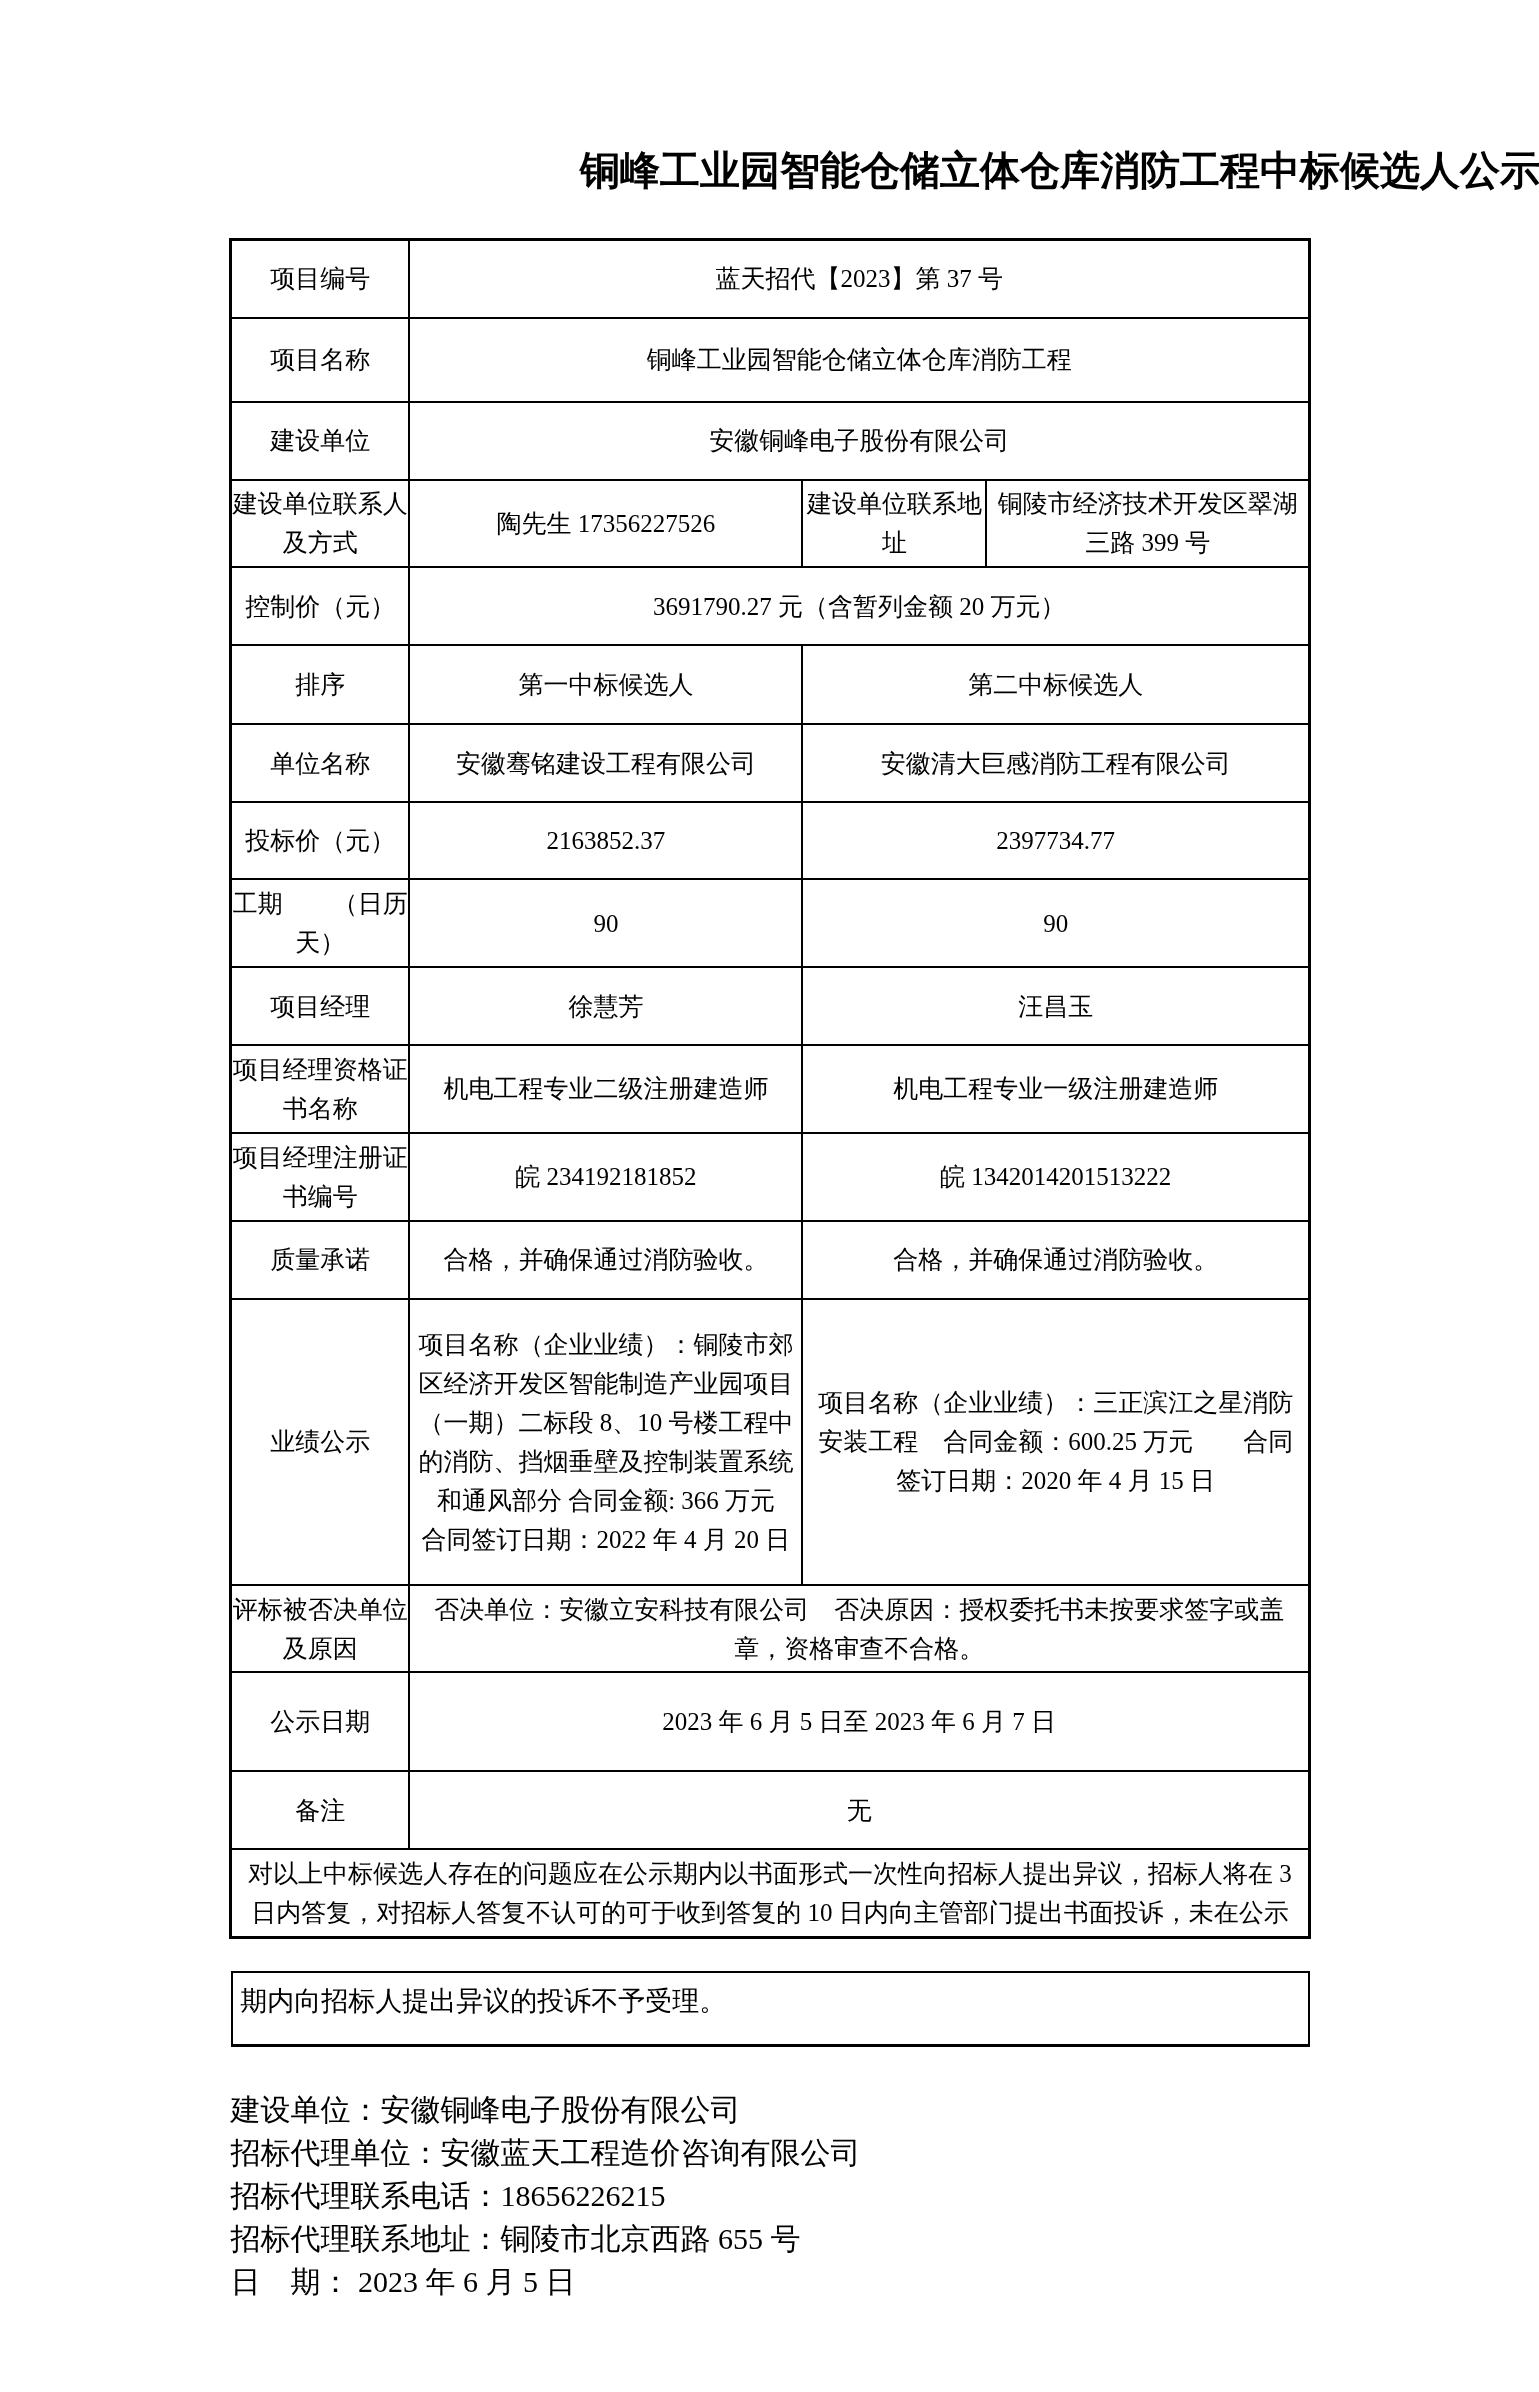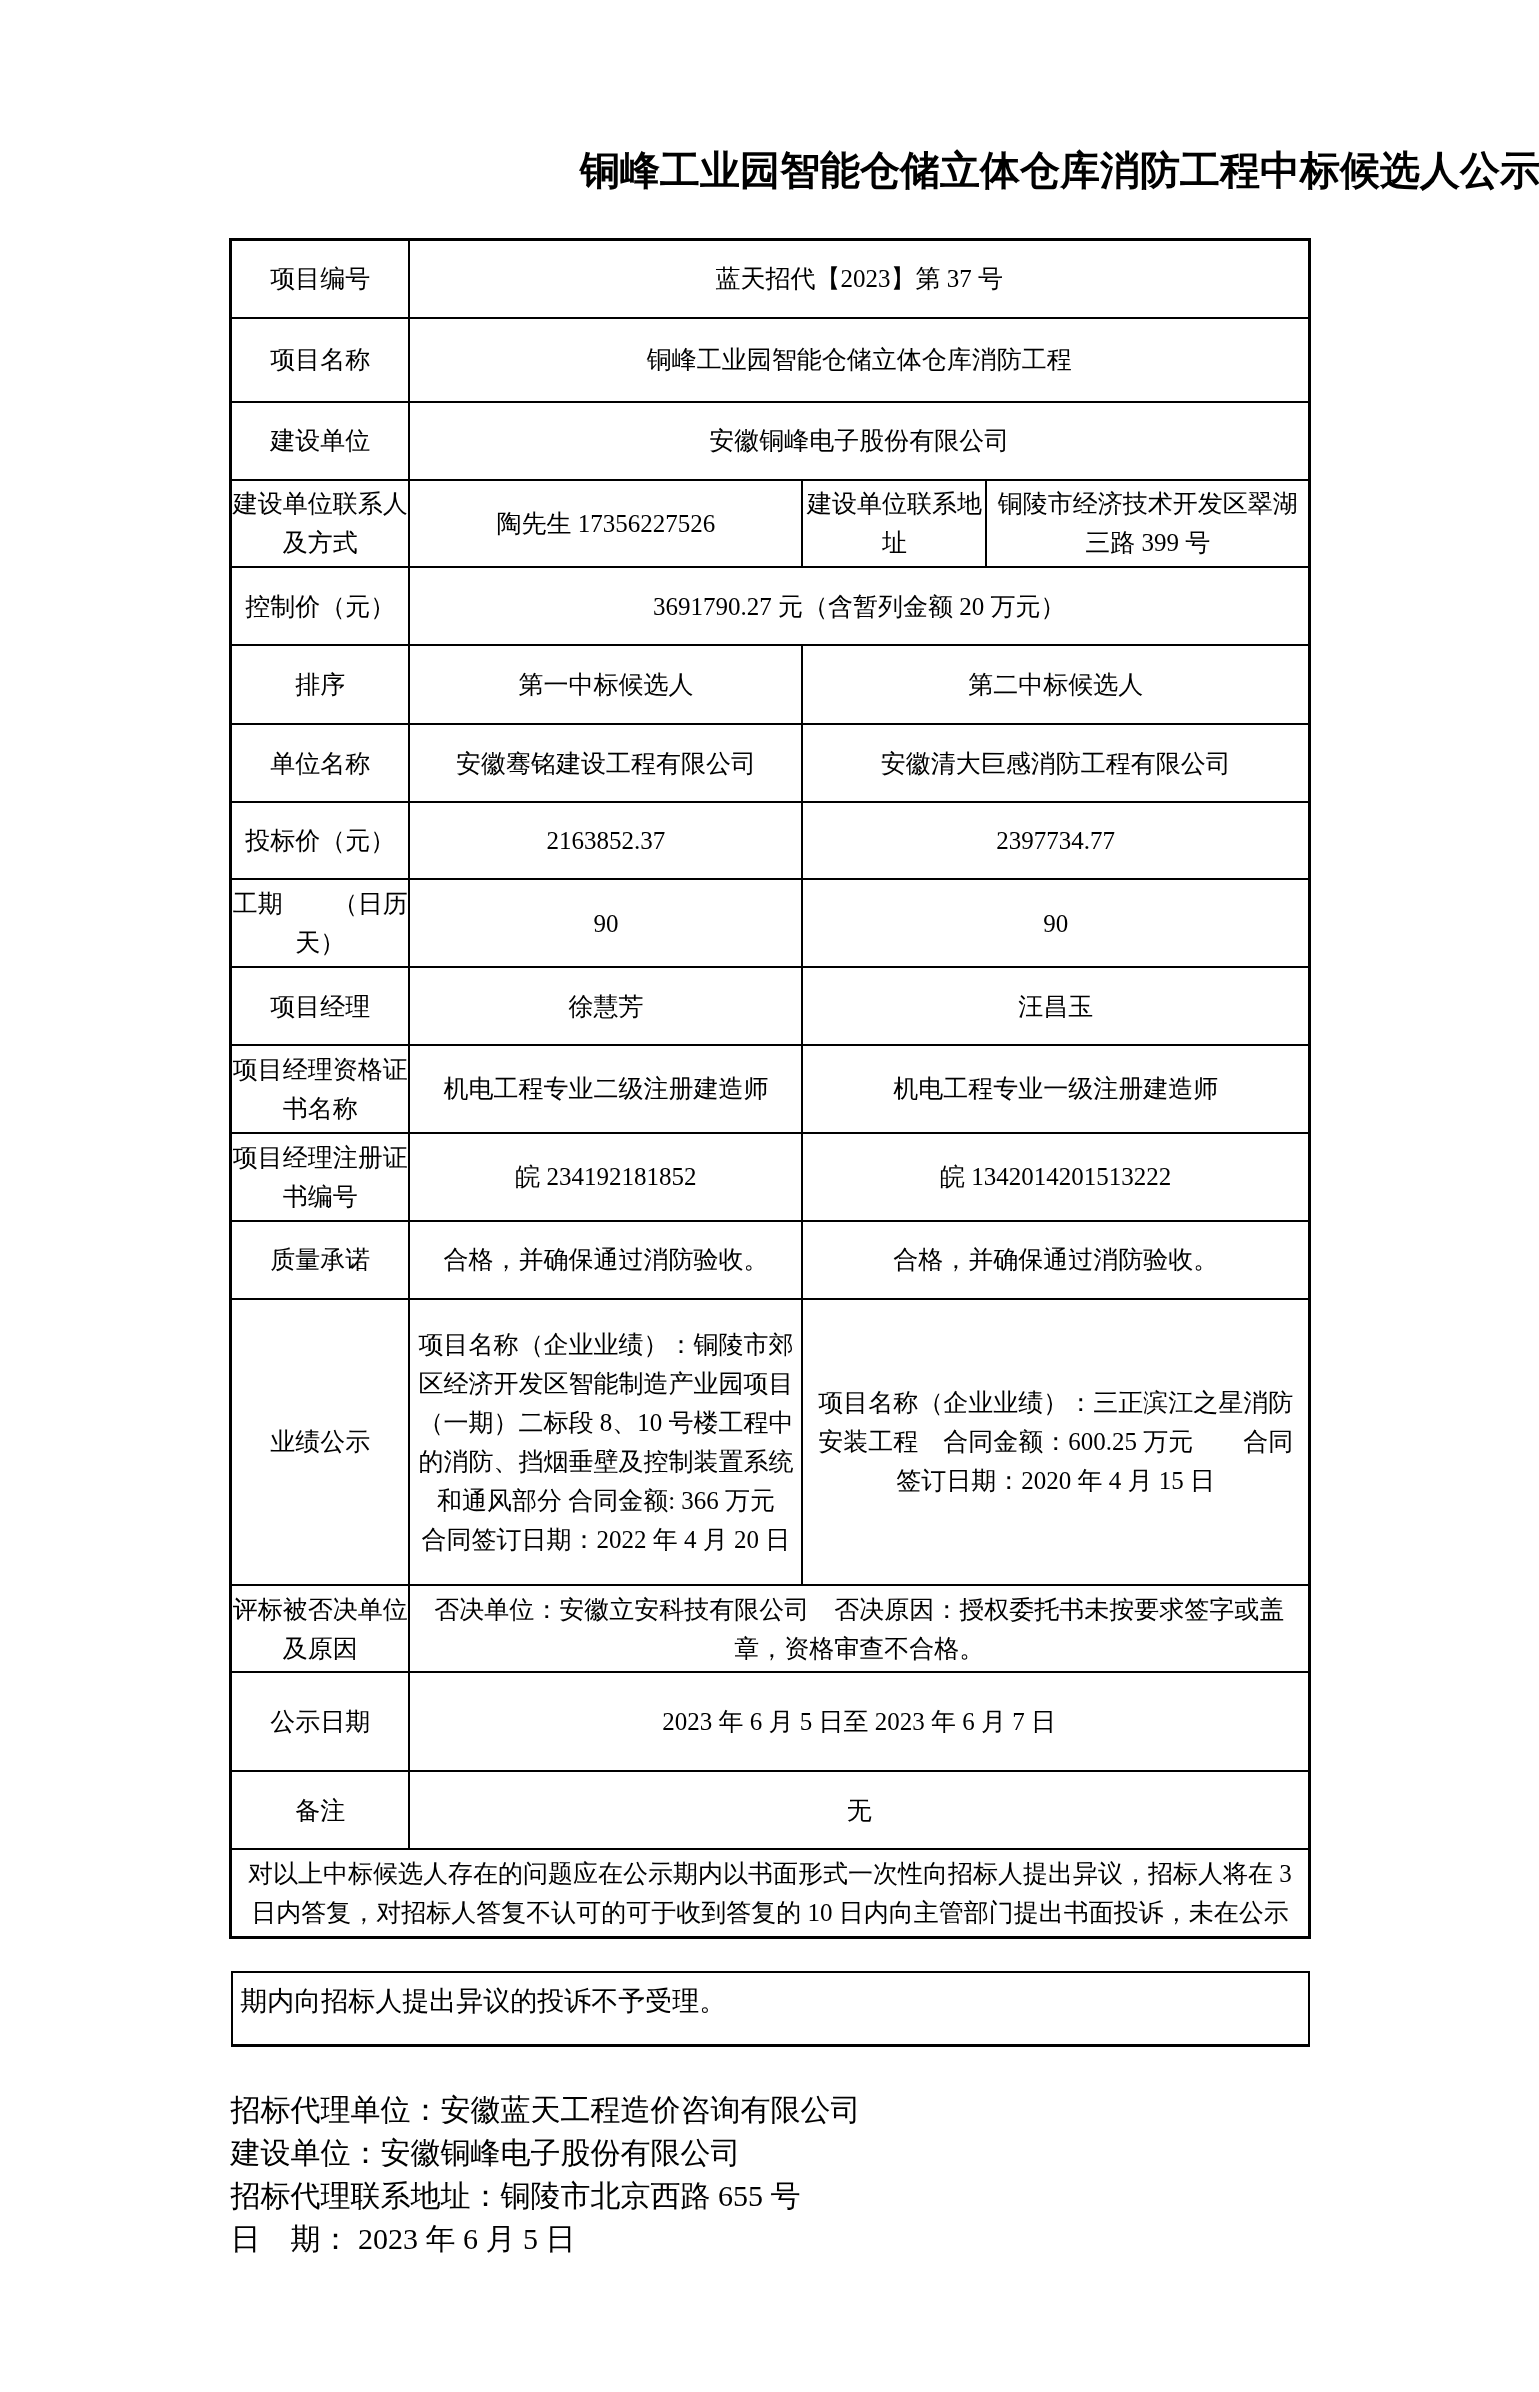--- a/index.html
+++ b/index.html
@@ -191,18 +191,19 @@
       <td class="notice-cell" colspan="4">对以上中标候选人存在的问题应在公示期内以书面形式一次性向招标人提出异议，招标人将在 3 日内答复，对招标人答复不认可的可于收到答复的 10 日内向主管部门提出书面投诉，未在公示</td>
     </tr>
   </tbody>
 </table>
 
 <div class="cont-box">
   <span>期内向招标人提出异议的投诉不予受理。</span>
 </div>
 
 <div class="doc-footer">
+  <div class="f-line">建设单位：安徽铜峰电子股份有限公司</div>
   <div class="f-line">招标代理单位：安徽蓝天工程造价咨询有限公司</div>
-  <div class="f-line">建设单位：安徽铜峰电子股份有限公司</div>
+  <div class="f-line">招标代理联系电话：18656226215</div>
   <div class="f-line">招标代理联系地址：铜陵市北京西路 655 号</div>
   <div class="f-line">日　期：  2023 年 6 月 5 日</div>
 </div>
 
 
 </body></html>

